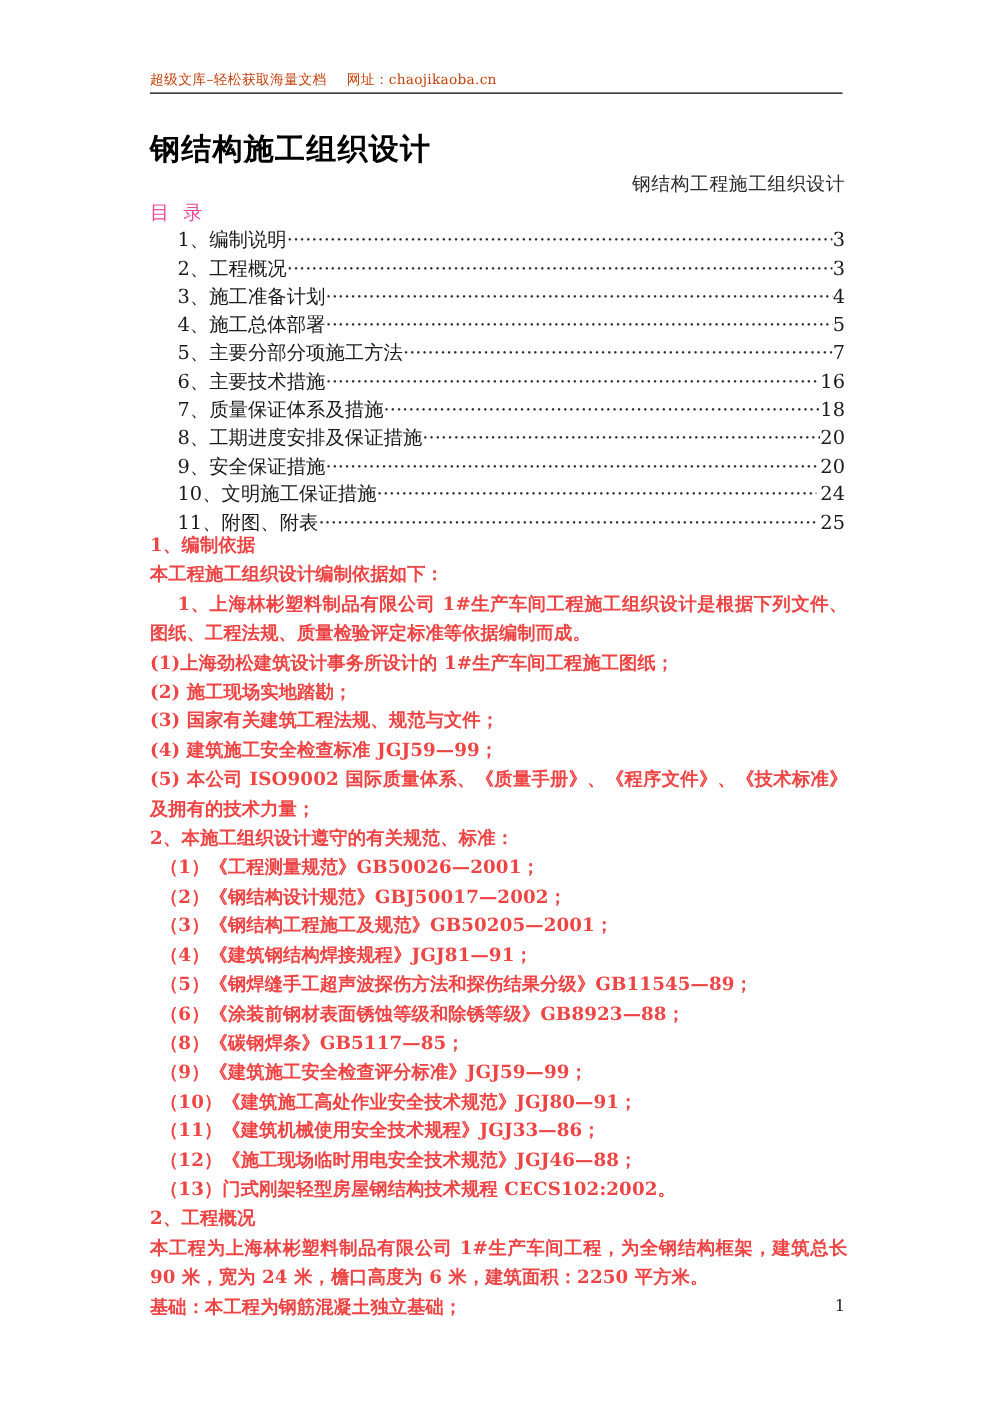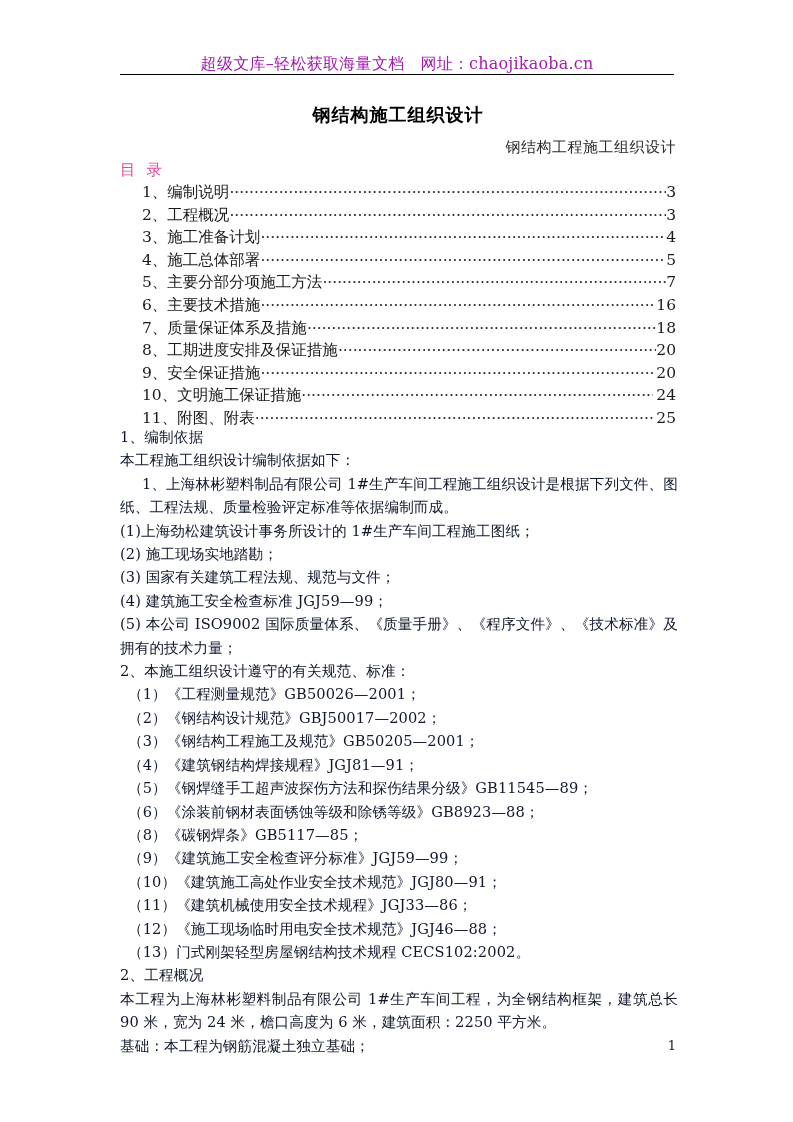--- a/index.html
+++ b/index.html
@@ -22,43 +22,42 @@
 
   
   .doc-header {
     position: absolute;
     left: 120px;
     top: 56px;
     width: 554px;
     box-sizing: border-box;
   }
   .doc-header-line {
-    text-align: center;
-    font-size: 16px;
+    text-align: left;
+    font-size: 11px;
     line-height: 16px;
     letter-spacing: 0.2px;
     white-space: nowrap;
-    color: #a21caf;
+    color: #c2410c;
   }
   .doc-header-line .site-name { letter-spacing: 0.3px; }
   .doc-header-line .gap { display: inline-block; width: 16px; }
   .doc-header-rule {
     margin-top: 2px;
     border-bottom: 1.6px solid #000;
     width: 100%;
   }
 
   
   .doc-title {
     position: absolute;
     left: 120px;
     top: 103px;
     width: 556px;
-    text-align: center;
-    font-size: 18px;
+    font-size: 24px;
     font-weight: bold;
     letter-spacing: 1px;
     color: #000;
   }
   .doc-subtitle {
     position: absolute;
     left: 120px;
     top: 138px;
     width: 556px;
     text-align: right;
@@ -116,22 +115,23 @@
     position: absolute;
     left: 120px;
     top: 425px;
     width: 558px;
   }
   p.para {
     margin: 0;
     font-size: 14.6px;
     line-height: 23.4px;
     text-align: justify;
-    color: #0f172a;
+    color: #ef4444;
     letter-spacing: 0.1px;
+    font-weight: bold;
   }
   p.para.indent { text-indent: 22px; }
   p.para.heading-line { letter-spacing: 0.2px; }
   p.para.listitem { text-indent: 0; }
   p.para.listitem-sp { text-indent: 8px; }
 
   
   .page-number {
     position: absolute;
     left: 0;

